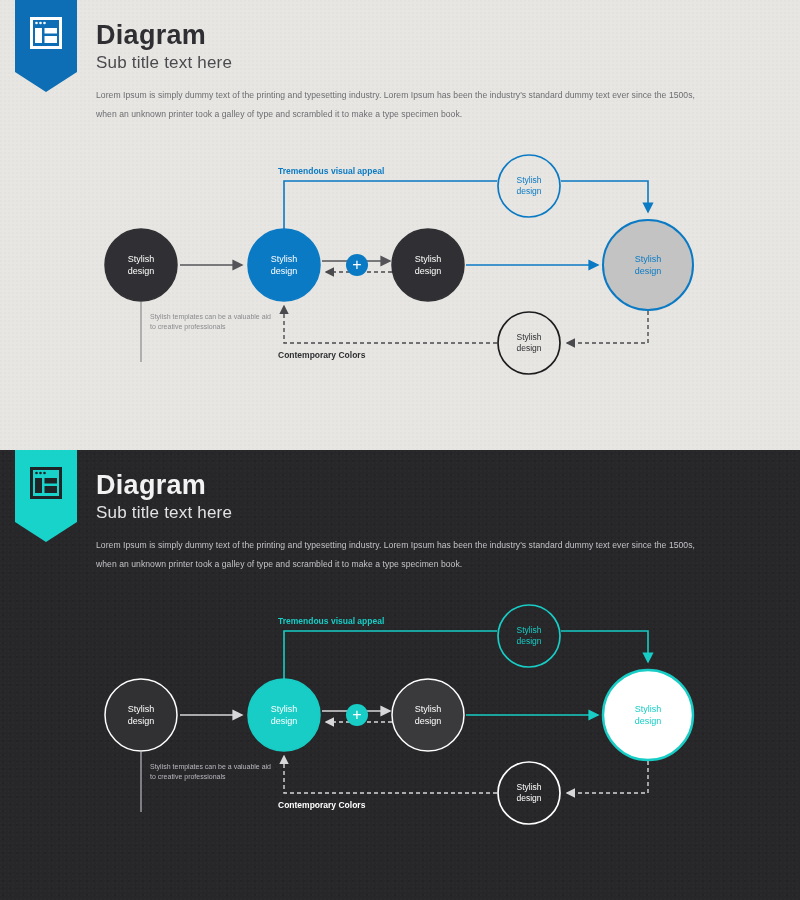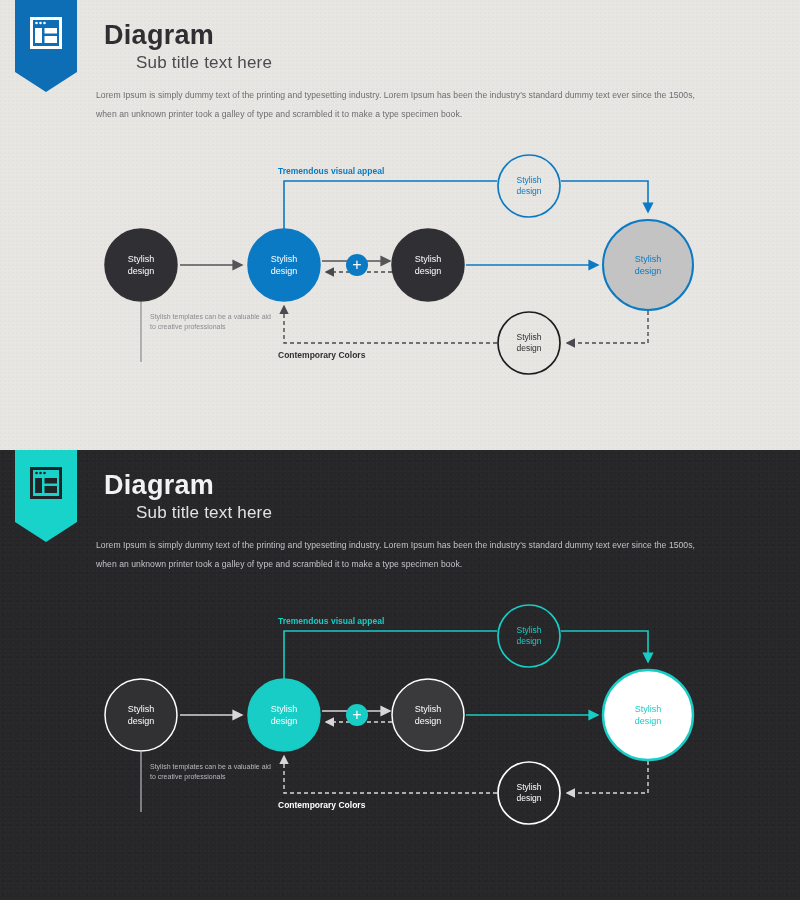--- a/index.html
+++ b/index.html
@@ -29,23 +29,23 @@
   
   .ribbon{position:absolute;left:15px;top:0;width:62px;height:92px;}
   .ribbon .body{position:absolute;left:0;top:0;width:62px;height:72px;}
   .ribbon .tail{
     position:absolute;left:0;top:72px;width:0;height:0;
     border-left:31px solid transparent;border-right:31px solid transparent;
   }
   .ribbon svg{position:absolute;left:15px;top:17px;}
 
   
-  .head{position:absolute;left:104px;top:20px;width:660px;}
+  .head{position:absolute;left:96px;top:20px;width:660px;}
   .title{font-size:27px;line-height:30px;font-weight:bold;letter-spacing:.3px;}
-  .subtitle{font-size:17px;line-height:22px;margin-top:2px;letter-spacing:.2px;margin-left:32px;}
+  .subtitle{font-size:17px;line-height:22px;margin-top:2px;letter-spacing:.2px;}
   .bodytext{
     position:absolute;left:96px;top:86px;width:615px;
     font-size:8.6px;line-height:19px;letter-spacing:.05px;
   }
   .panel-light .title{color:#2f2f33;}
   .panel-light .subtitle{color:#4a4a4f;}
   .panel-light .bodytext{color:#6d6d72;}
   .panel-dark .title{color:#f2f2f2;}
   .panel-dark .subtitle{color:#e2e2e4;}
   .panel-dark .bodytext{color:#c3c3c7;}

